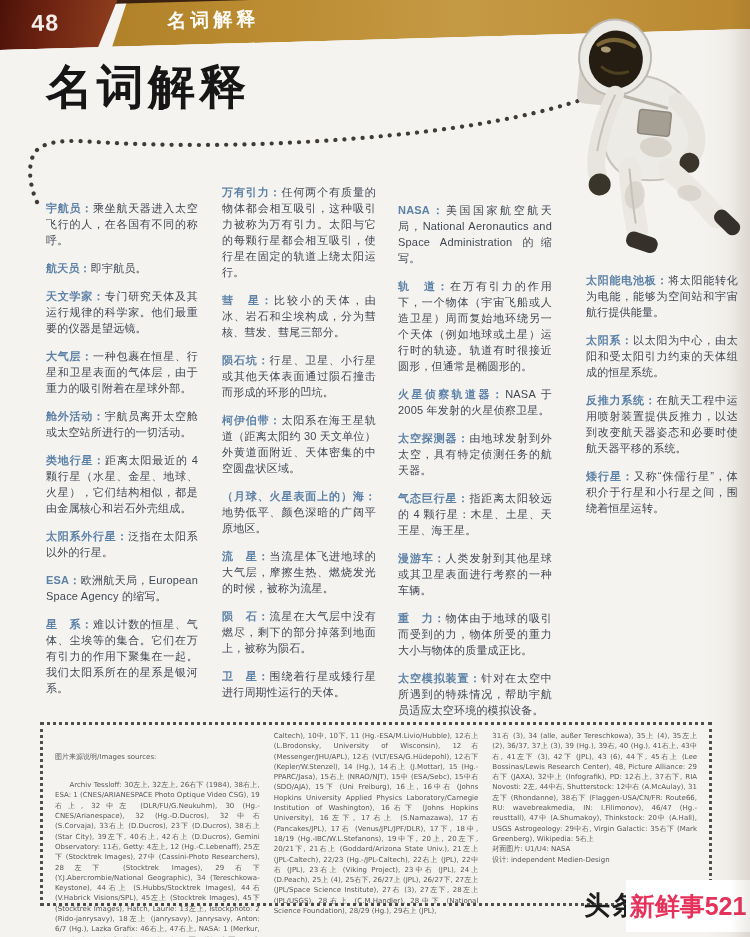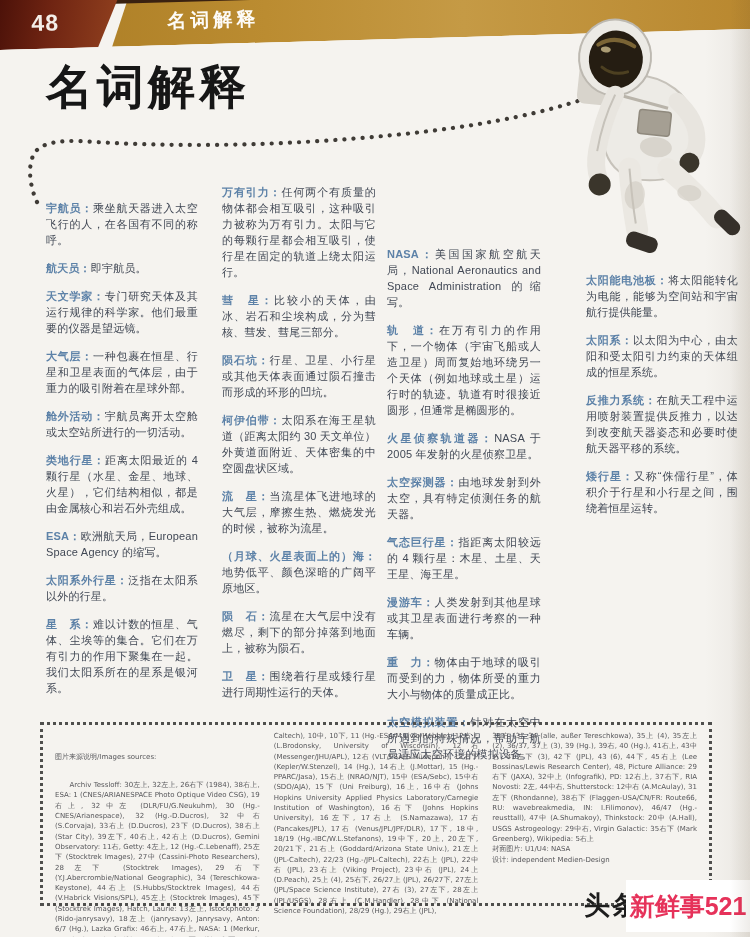--- a/index.html
+++ b/index.html
@@ -24,21 +24,21 @@
   
   .big-title{position:absolute;left:46px;top:56px;font-size:47px;font-weight:900;
     color:#161616;letter-spacing:4px;}
   
   .deco-svg{position:absolute;inset:0;width:750px;height:937px;pointer-events:none;}
   
   .glossary-col{position:absolute;font-size:11px;line-height:16px;color:#414855;
     text-align:justify;letter-spacing:0.2px;}
   #gcol1{left:46px;top:200px;width:152px;}
   #gcol2{left:222px;top:184px;width:154px;}
-  #gcol3{left:387px;top:202px;width:154px;margin-top:44px;}
+  #gcol3{left:398px;top:202px;width:154px;}
   #gcol4{left:586px;top:272px;width:152px;}
   .entry{margin-bottom:12px;}
   .term{color:#5d82a8;font-weight:bold;}
   
   .credits-box{position:absolute;left:40px;top:722px;width:672px;height:184px;
     border:3px dotted #4f4f4d;box-sizing:border-box;padding:6px 12px 4px 12px;
     display:flex;gap:14px;}
   .credit-col{flex:1 1 0;font-size:7px;line-height:10.3px;color:#56565a;
     text-align:justify;white-space:pre-wrap;font-family:"DejaVu Sans",sans-serif;}
   .credit-heading{font-size:7px;color:#56565a;margin-bottom:8px;}
@@ -109,31 +109,31 @@
     </g>
   </svg>
 
   <div class="glossary-col" id="gcol1">
       <div class="entry"><span class="term">宇航员：</span><span>乘坐航天器进入太空飞行的人，在各国有不同的称呼。</span></div>
       <div class="entry"><span class="term">航天员：</span><span>即宇航员。</span></div>
       <div class="entry"><span class="term">天文学家：</span><span>专门研究天体及其运行规律的科学家。他们最重要的仪器是望远镜。</span></div>
       <div class="entry"><span class="term">大气层：</span><span>一种包裹在恒星、行星和卫星表面的气体层，由于重力的吸引附着在星球外部。</span></div>
       <div class="entry"><span class="term">舱外活动：</span><span>宇航员离开太空舱或太空站所进行的一切活动。</span></div>
       <div class="entry"><span class="term">类地行星：</span><span>距离太阳最近的 4 颗行星（水星、金星、地球、火星），它们结构相似，都是由金属核心和岩石外壳组成。</span></div>
+      <div class="entry"><span class="term">太阳系外行星：</span><span>泛指在太阳系以外的行星。</span></div>
       <div class="entry"><span class="term">ESA：</span><span>欧洲航天局，European Space Agency 的缩写。</span></div>
-      <div class="entry"><span class="term">太阳系外行星：</span><span>泛指在太阳系以外的行星。</span></div>
       <div class="entry"><span class="term">星　系：</span><span>难以计数的恒星、气体、尘埃等的集合。它们在万有引力的作用下聚集在一起。我们太阳系所在的星系是银河系。</span></div>
     </div>
   <div class="glossary-col" id="gcol2">
       <div class="entry"><span class="term">万有引力：</span><span>任何两个有质量的物体都会相互吸引，这种吸引力被称为万有引力。太阳与它的每颗行星都会相互吸引，使行星在固定的轨道上绕太阳运行。</span></div>
       <div class="entry"><span class="term">彗　星：</span><span>比较小的天体，由冰、岩石和尘埃构成，分为彗核、彗发、彗尾三部分。</span></div>
       <div class="entry"><span class="term">陨石坑：</span><span>行星、卫星、小行星或其他天体表面通过陨石撞击而形成的环形的凹坑。</span></div>
       <div class="entry"><span class="term">柯伊伯带：</span><span>太阳系在海王星轨道（距离太阳约 30 天文单位）外黄道面附近、天体密集的中空圆盘状区域。</span></div>
+      <div class="entry"><span class="term">（月球、火星表面上的）海：</span><span>地势低平、颜色深暗的广阔平原地区。</span></div>
       <div class="entry"><span class="term">流　星：</span><span>当流星体飞进地球的大气层，摩擦生热、燃烧发光的时候，被称为流星。</span></div>
-      <div class="entry"><span class="term">（月球、火星表面上的）海：</span><span>地势低平、颜色深暗的广阔平原地区。</span></div>
       <div class="entry"><span class="term">陨　石：</span><span>流星在大气层中没有燃尽，剩下的部分掉落到地面上，被称为陨石。</span></div>
       <div class="entry"><span class="term">卫　星：</span><span>围绕着行星或矮行星进行周期性运行的天体。</span></div>
     </div>
   <div class="glossary-col" id="gcol3">
       <div class="entry"><span class="term">NASA：</span><span>美国国家航空航天局，National Aeronautics and Space Administration 的缩写。</span></div>
       <div class="entry"><span class="term">轨　道：</span><span>在万有引力的作用下，一个物体（宇宙飞船或人造卫星）周而复始地环绕另一个天体（例如地球或土星）运行时的轨迹。轨道有时很接近圆形，但通常是椭圆形的。</span></div>
       <div class="entry"><span class="term">火星侦察轨道器：</span><span>NASA 于 2005 年发射的火星侦察卫星。</span></div>
       <div class="entry"><span class="term">太空探测器：</span><span>由地球发射到外太空，具有特定侦测任务的航天器。</span></div>
       <div class="entry"><span class="term">气态巨行星：</span><span>指距离太阳较远的 4 颗行星：木星、土星、天王星、海王星。</span></div>
       <div class="entry"><span class="term">漫游车：</span><span>人类发射到其他星球或其卫星表面进行考察的一种车辆。</span></div>

